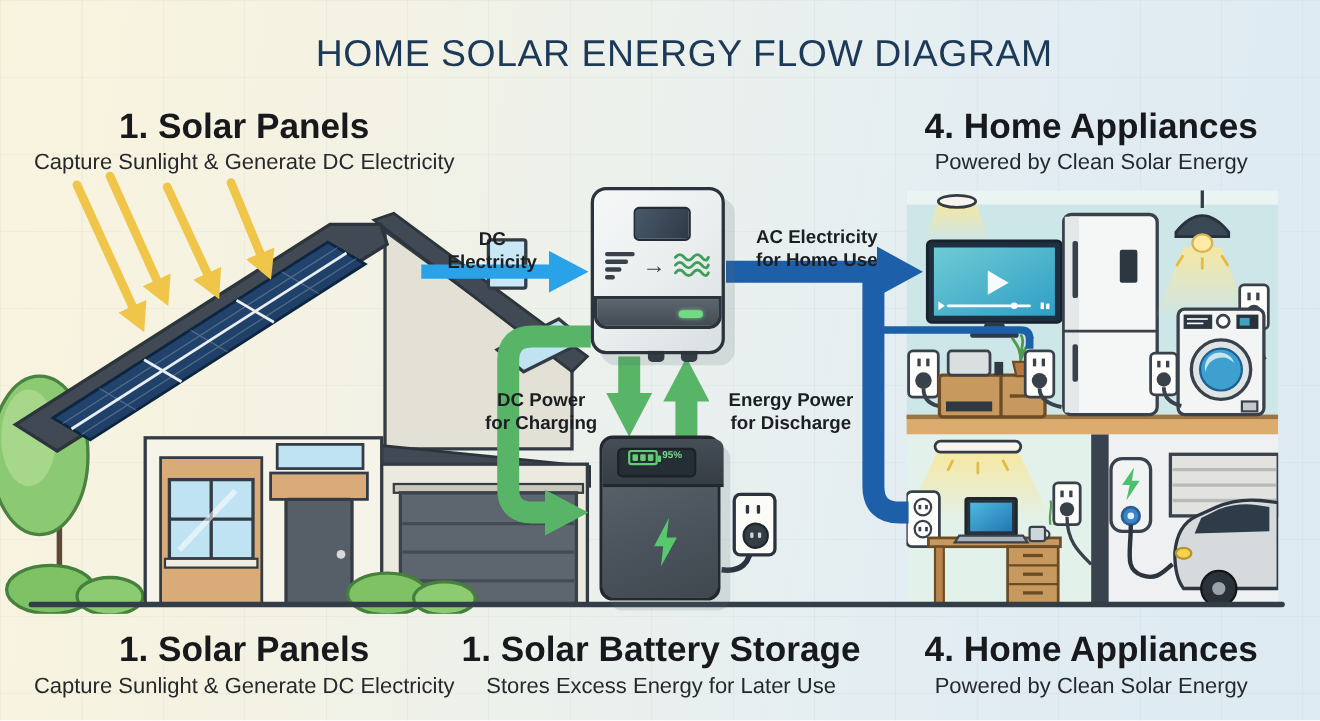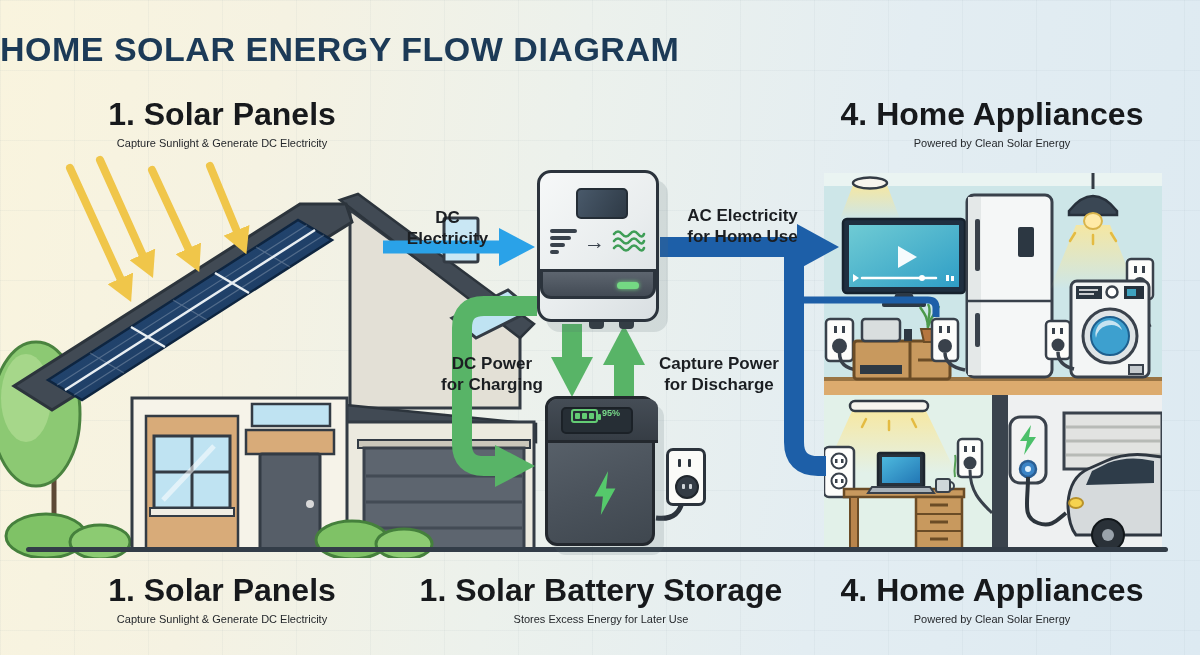--- a/index.html
+++ b/index.html
@@ -6,26 +6,26 @@
   .canvas{
     position:relative;width:1200px;height:655px;overflow:hidden;
     font-family:"Liberation Sans","DejaVu Sans",sans-serif;
     background:
       repeating-linear-gradient(to right, rgba(130,150,160,0.07) 0 1px, transparent 1px 74px),
       repeating-linear-gradient(to bottom, rgba(130,150,160,0.07) 0 1px, transparent 1px 70px),
       linear-gradient(100deg,#f9f4de 0%,#f5f2e2 22%,#ecf1ec 45%,#e3edf2 70%,#ddeaf2 100%);
   }
   .abs{position:absolute;}
   .title{
-    left:0;right:0;top:30px;
-    font-size:34px;font-weight:700;letter-spacing:.5px;color:#1c3a57;z-index:6;
+    left:0;right:0;top:30px;text-align:center;
+    font-size:34px;font-weight:400;letter-spacing:.5px;color:#1c3a57;z-index:6;padding-left:44px;
   }
   .col-label{width:420px;text-align:center;z-index:6;}
   .col-label .h{font-size:32px;font-weight:700;color:#17191c;line-height:1.15;}
-  .col-label .s{font-size:11px;font-weight:400;color:#25282c;margin-top:4px;}
+  .col-label .s{font-size:20px;font-weight:400;color:#25282c;margin-top:4px;}
   .flow-label{
     z-index:6;text-align:center;font-size:17px;font-weight:700;color:#1b1e22;
     line-height:1.22;white-space:pre-line;margin-top:16px;
   }
   svg{display:block;}
   .layer1{z-index:1;} .layer3{z-index:3;}
   
   .inverter{left:537px;top:170px;width:123px;height:166px;z-index:4;}
   .inverter .box{
     position:absolute;left:0;top:0;width:116px;height:146px;
@@ -110,21 +110,21 @@
     <div class="h">4. Home Appliances</div>
     <div class="s">Powered by Clean Solar Energy</div>
   </div>
 
   <div class="abs flow-label" style="left:385px;top:192px;width:125px;">DC
 Electricity</div>
   <div class="abs flow-label" style="left:660px;top:190px;width:165px;">AC Electricity
 for Home Use</div>
   <div class="abs flow-label" style="left:424px;top:338px;width:136px;">DC Power
 for Charging</div>
-  <div class="abs flow-label" style="left:645px;top:338px;width:148px;">Capture Power
+  <div class="abs flow-label" style="left:645px;top:338px;width:148px;">Energy Power
 for Discharge</div>
 
   <svg class="abs layer1" style="left:0;top:148px;" width="540" height="410" viewBox="0 0 540 410">
     <defs>
       <marker id="mSun" markerUnits="userSpaceOnUse" markerWidth="26" markerHeight="28" refX="4" refY="14" orient="auto">
         <path d="M0,0 L26,14 L0,28 Z" fill="#f0c64a"></path>
       </marker>
       <linearGradient id="panelGrad" x1="0" y1="0" x2="1" y2="1">
         <stop offset="0" stop-color="#2b5381"></stop>
           <stop offset="1" stop-color="#152f52"></stop>

